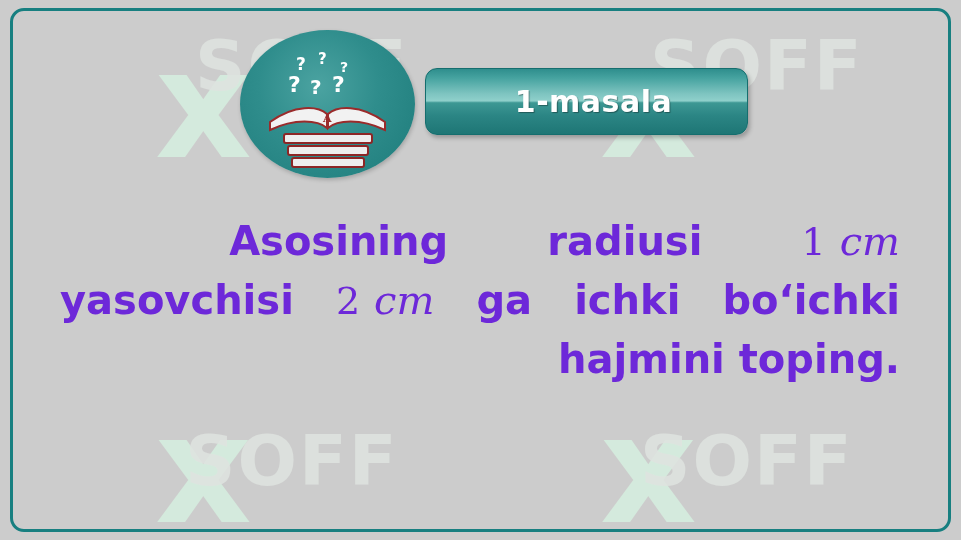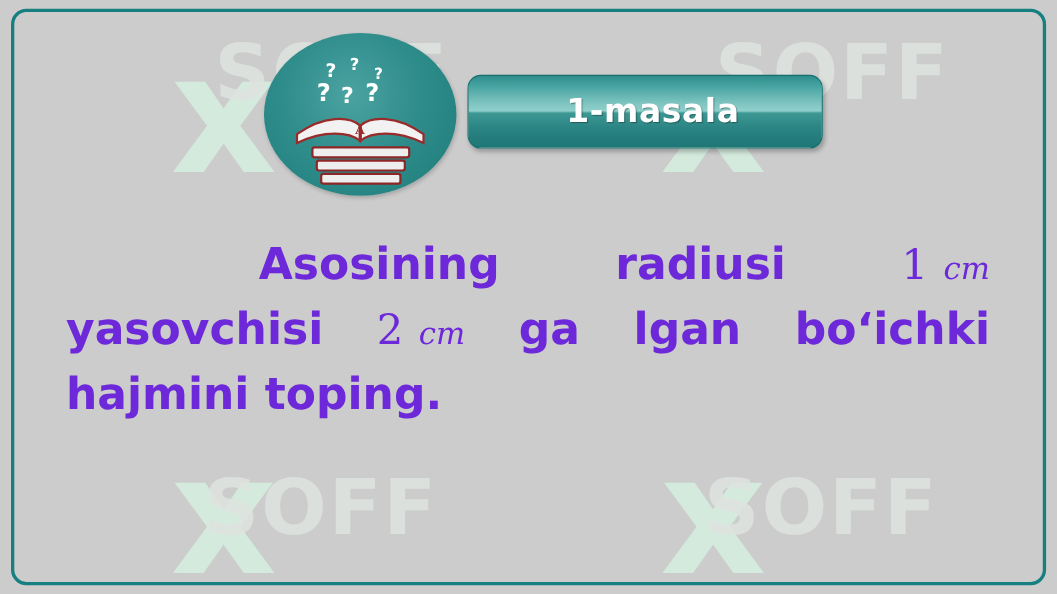--- a/index.html
+++ b/index.html
@@ -121,29 +121,29 @@
     line-height: 1.48;
     text-align: justify;
     text-justify: inter-word;
     font-family: "DejaVu Sans", sans-serif;
   }
   .body-text .indent { display: inline-block; width: 70px; }
   .mathit {
     font-family: "DejaVu Serif", serif;
     font-style: italic;
     font-weight: normal;
-    font-size: 28px;
+    font-size: 40px;
   }
   .mathnum {
     font-family: "DejaVu Serif", serif;
     font-style: normal;
     font-weight: normal;
     font-size: 38px;
   }
-  .last-line { text-align: left; }
+  .last-line { text-align: right; }
 </style>
 </head>
 <body>
 
 <div class="slide">
 
   <div class="wm wm-logo wm1">x</div>
   <div class="wm wm-logo wm2">x</div>
   <div class="wm wm-logo wm3">x</div>
   <div class="wm wm-logo wm4">x</div>
@@ -181,21 +181,21 @@
     <div style="display:flex; justify-content:space-between; align-items:baseline;">
       <span class="indent"></span>
         <span>Asosining</span>
         <span>radiusi</span>
         <span><span class="mathnum">1</span> <span class="mathit">cm</span></span>
     </div>
     <div style="display:flex; justify-content:space-between; align-items:baseline;">
       <span>yasovchisi</span>
         <span><span class="mathnum">2</span> <span class="mathit">cm</span></span>
         <span>ga</span>
-        <span>lgan</span>
+        <span>ichki</span>
         <span>bo‘ichki</span>
     </div>
     <div class="last-line">
       <span>hajmini toping.</span>
     </div>
   </div>
 
   <div class="frame"></div>
 </div>
 

